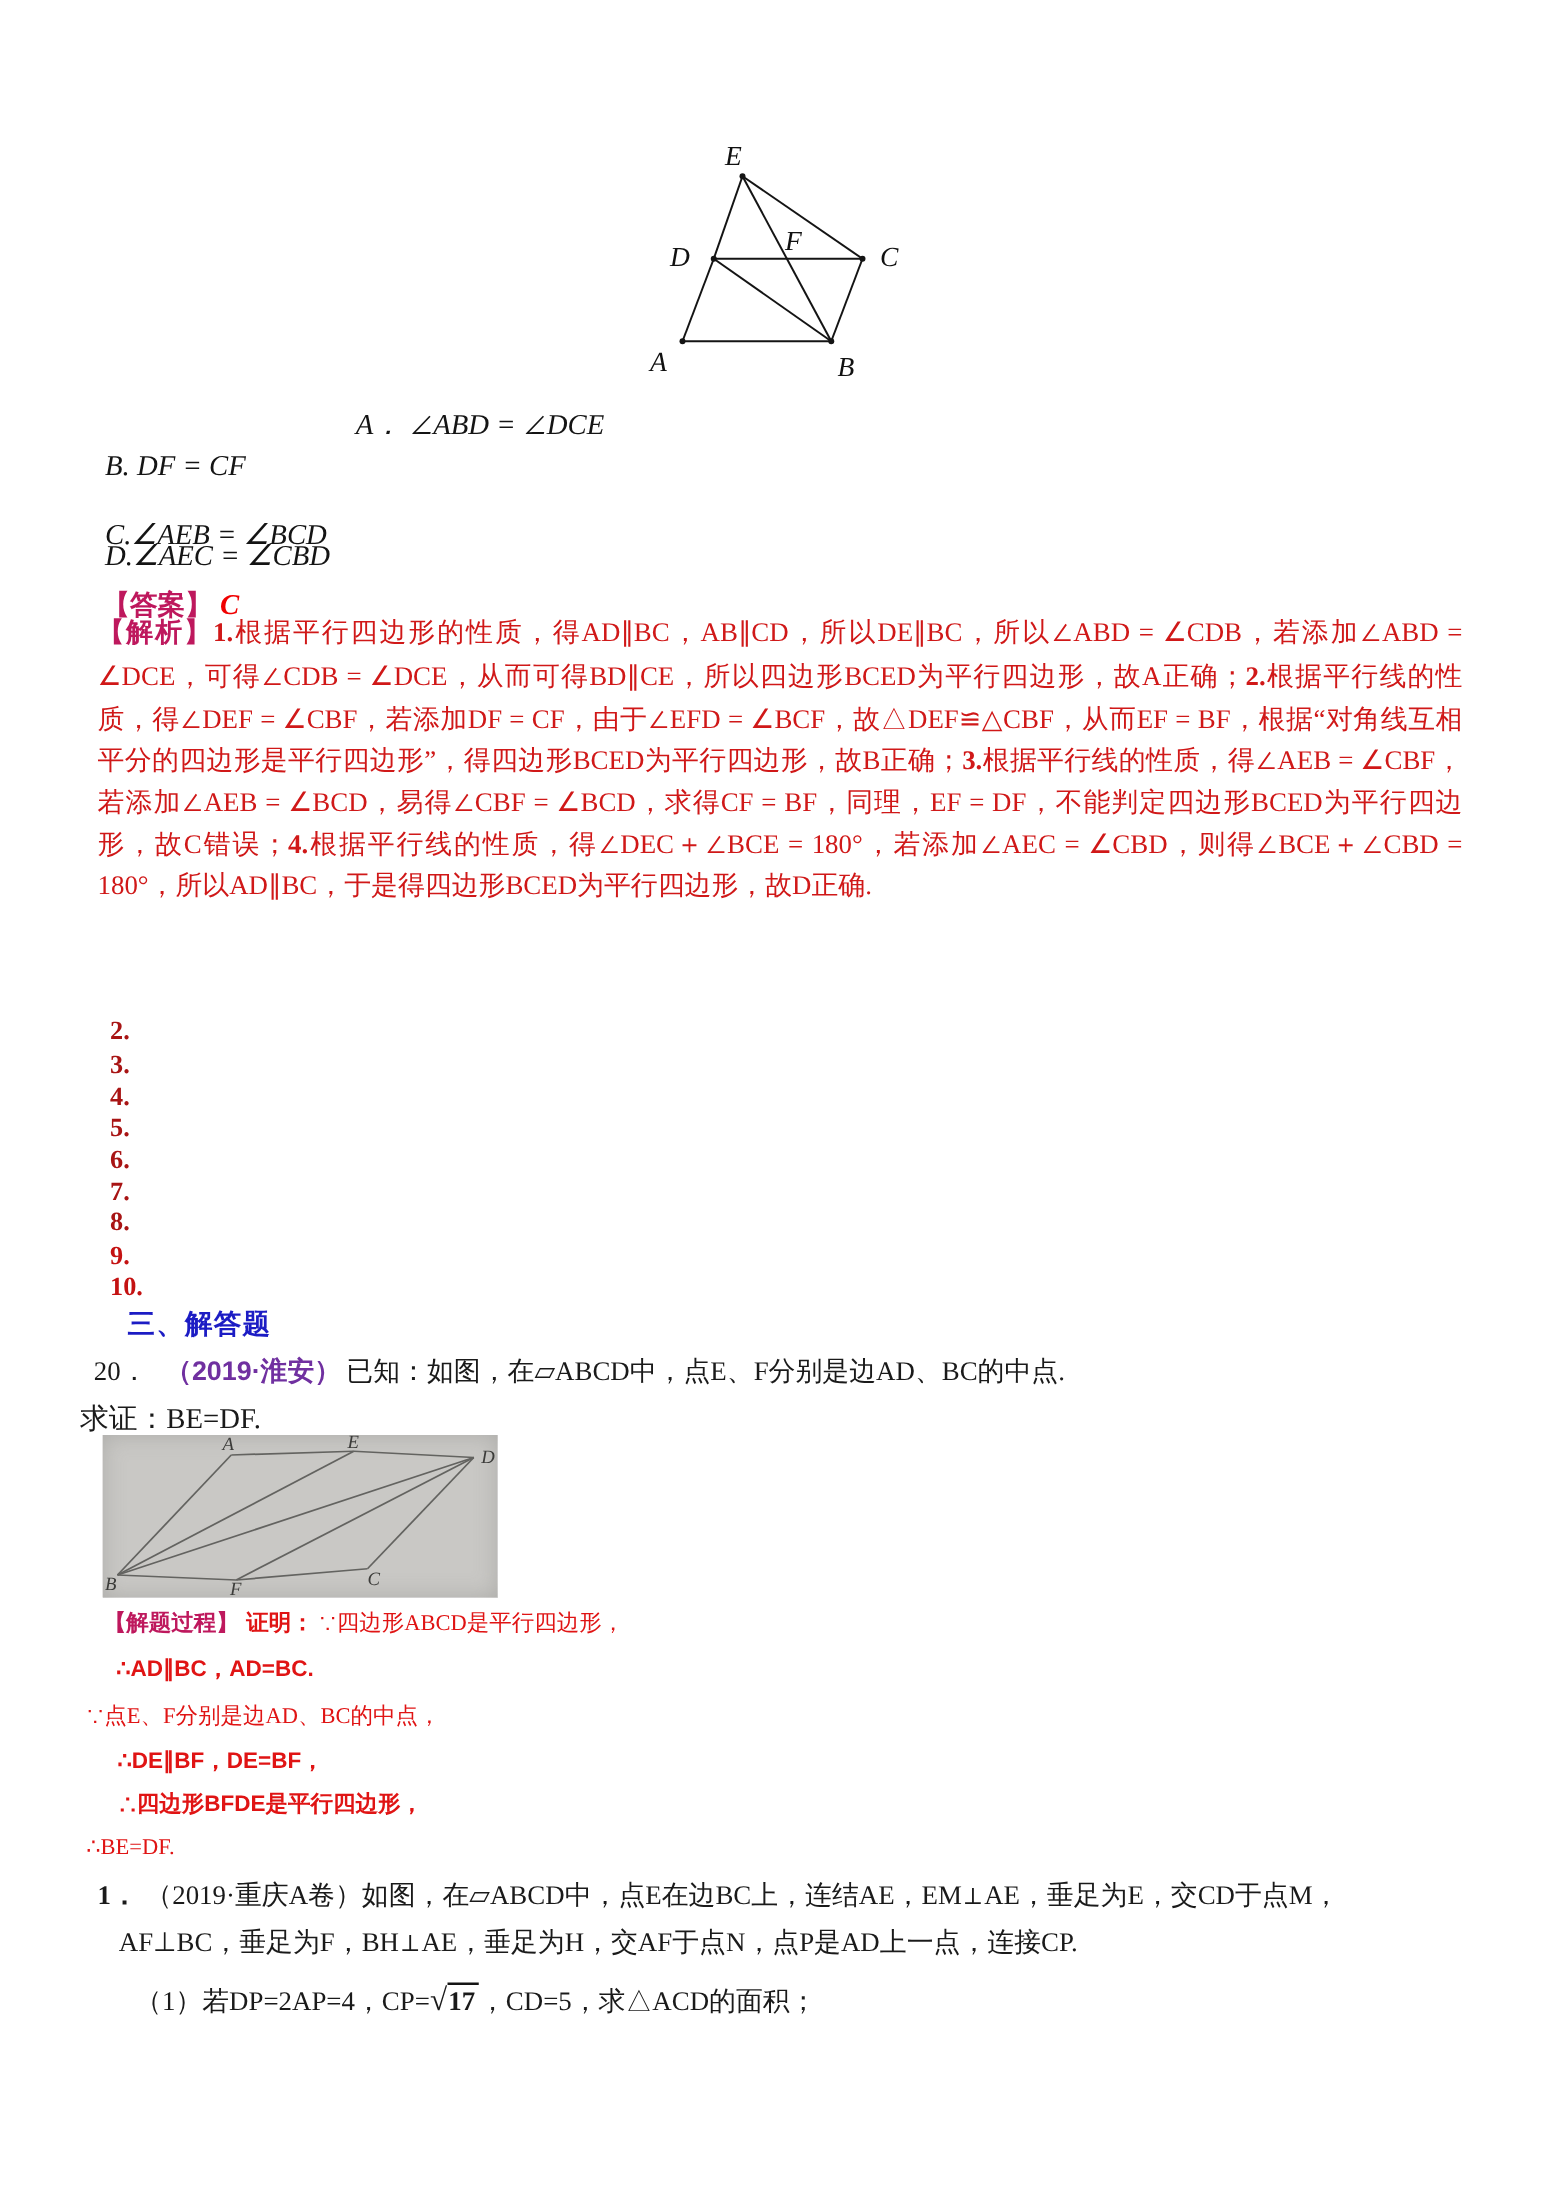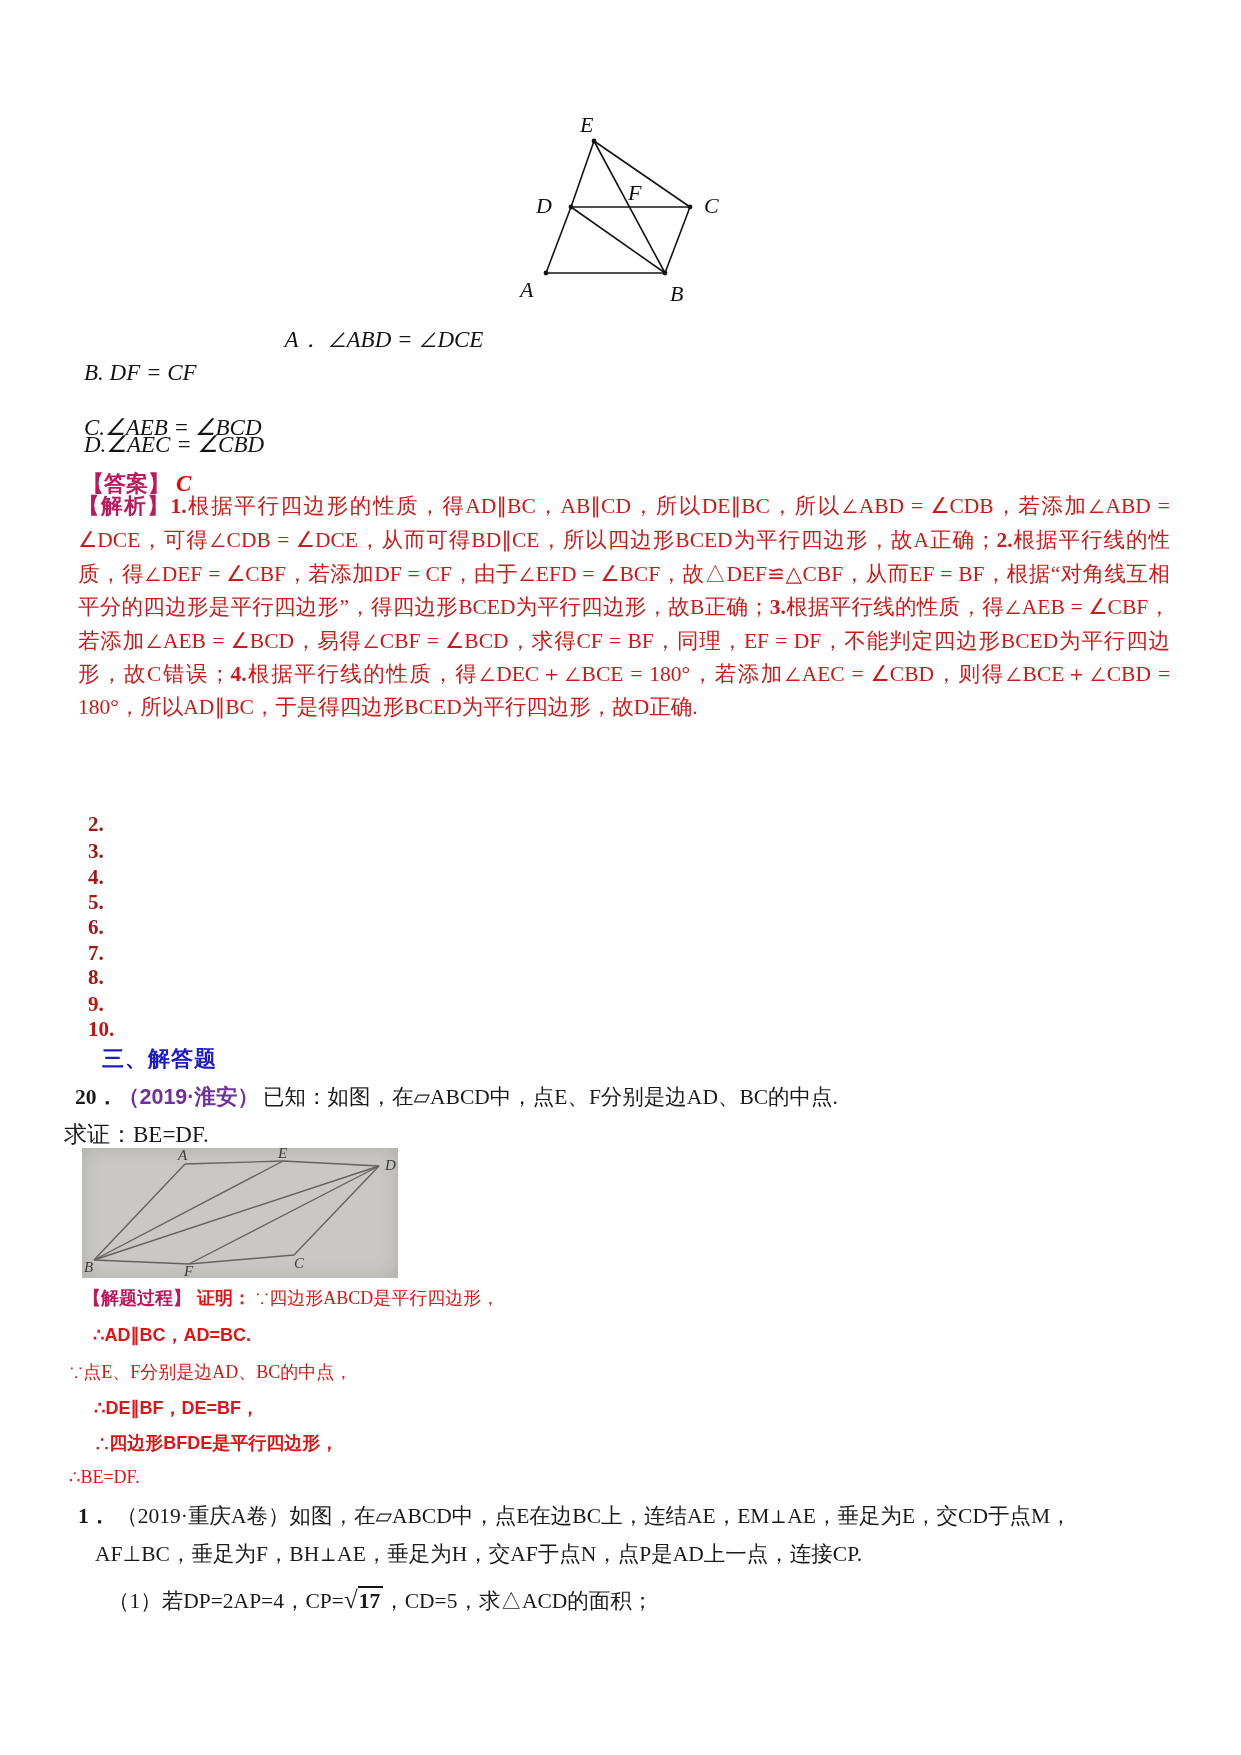--- a/index.html
+++ b/index.html
@@ -36,21 +36,21 @@
   #li-2{top:812px;} #li-3{top:839px;} #li-4{top:865px;} #li-5{top:890px;}
   #li-6{top:915px;} #li-7{top:941px;} #li-8{top:965px;}
   #li-9{top:992px;color:#c41212;} #li-10{top:1017px;color:#c41212;}
 
   
   #section-heading{left:80px;top:1044px;font-family:"Liberation Sans", sans-serif;
     font-weight:bold;font-size:22px;color:#1c1cc4;letter-spacing:1px;margin-left:22px;}
 
   
   #p20-line1{left:75px;top:1082px;font-size:21.5px;width:1100px;}
-  #p20-line1 .p-num{font-weight:bold;margin-right:0;}
+  #p20-line1 .p-num{font-weight:normal;margin-right:14px;}
   #p20-line1 .p-source{font-family:"Liberation Sans", sans-serif;font-weight:bold;color:#7030a0;margin-right:4px;}
   #p20-line2{left:64px;top:1119px;font-size:23px;}
 
   
   #fig2{left:82px;top:1148px;width:316px;height:130px;background:#c9c8c5;box-shadow:inset 0 0 18px rgba(120,120,118,.35);}
   #fig2 svg{display:block;}
   #fig2 line{stroke:#636360;stroke-width:1.4;}
   #fig2 text{font-family:"Liberation Serif", serif;font-style:italic;font-size:15px;fill:#3c3c3a;}
 
   

